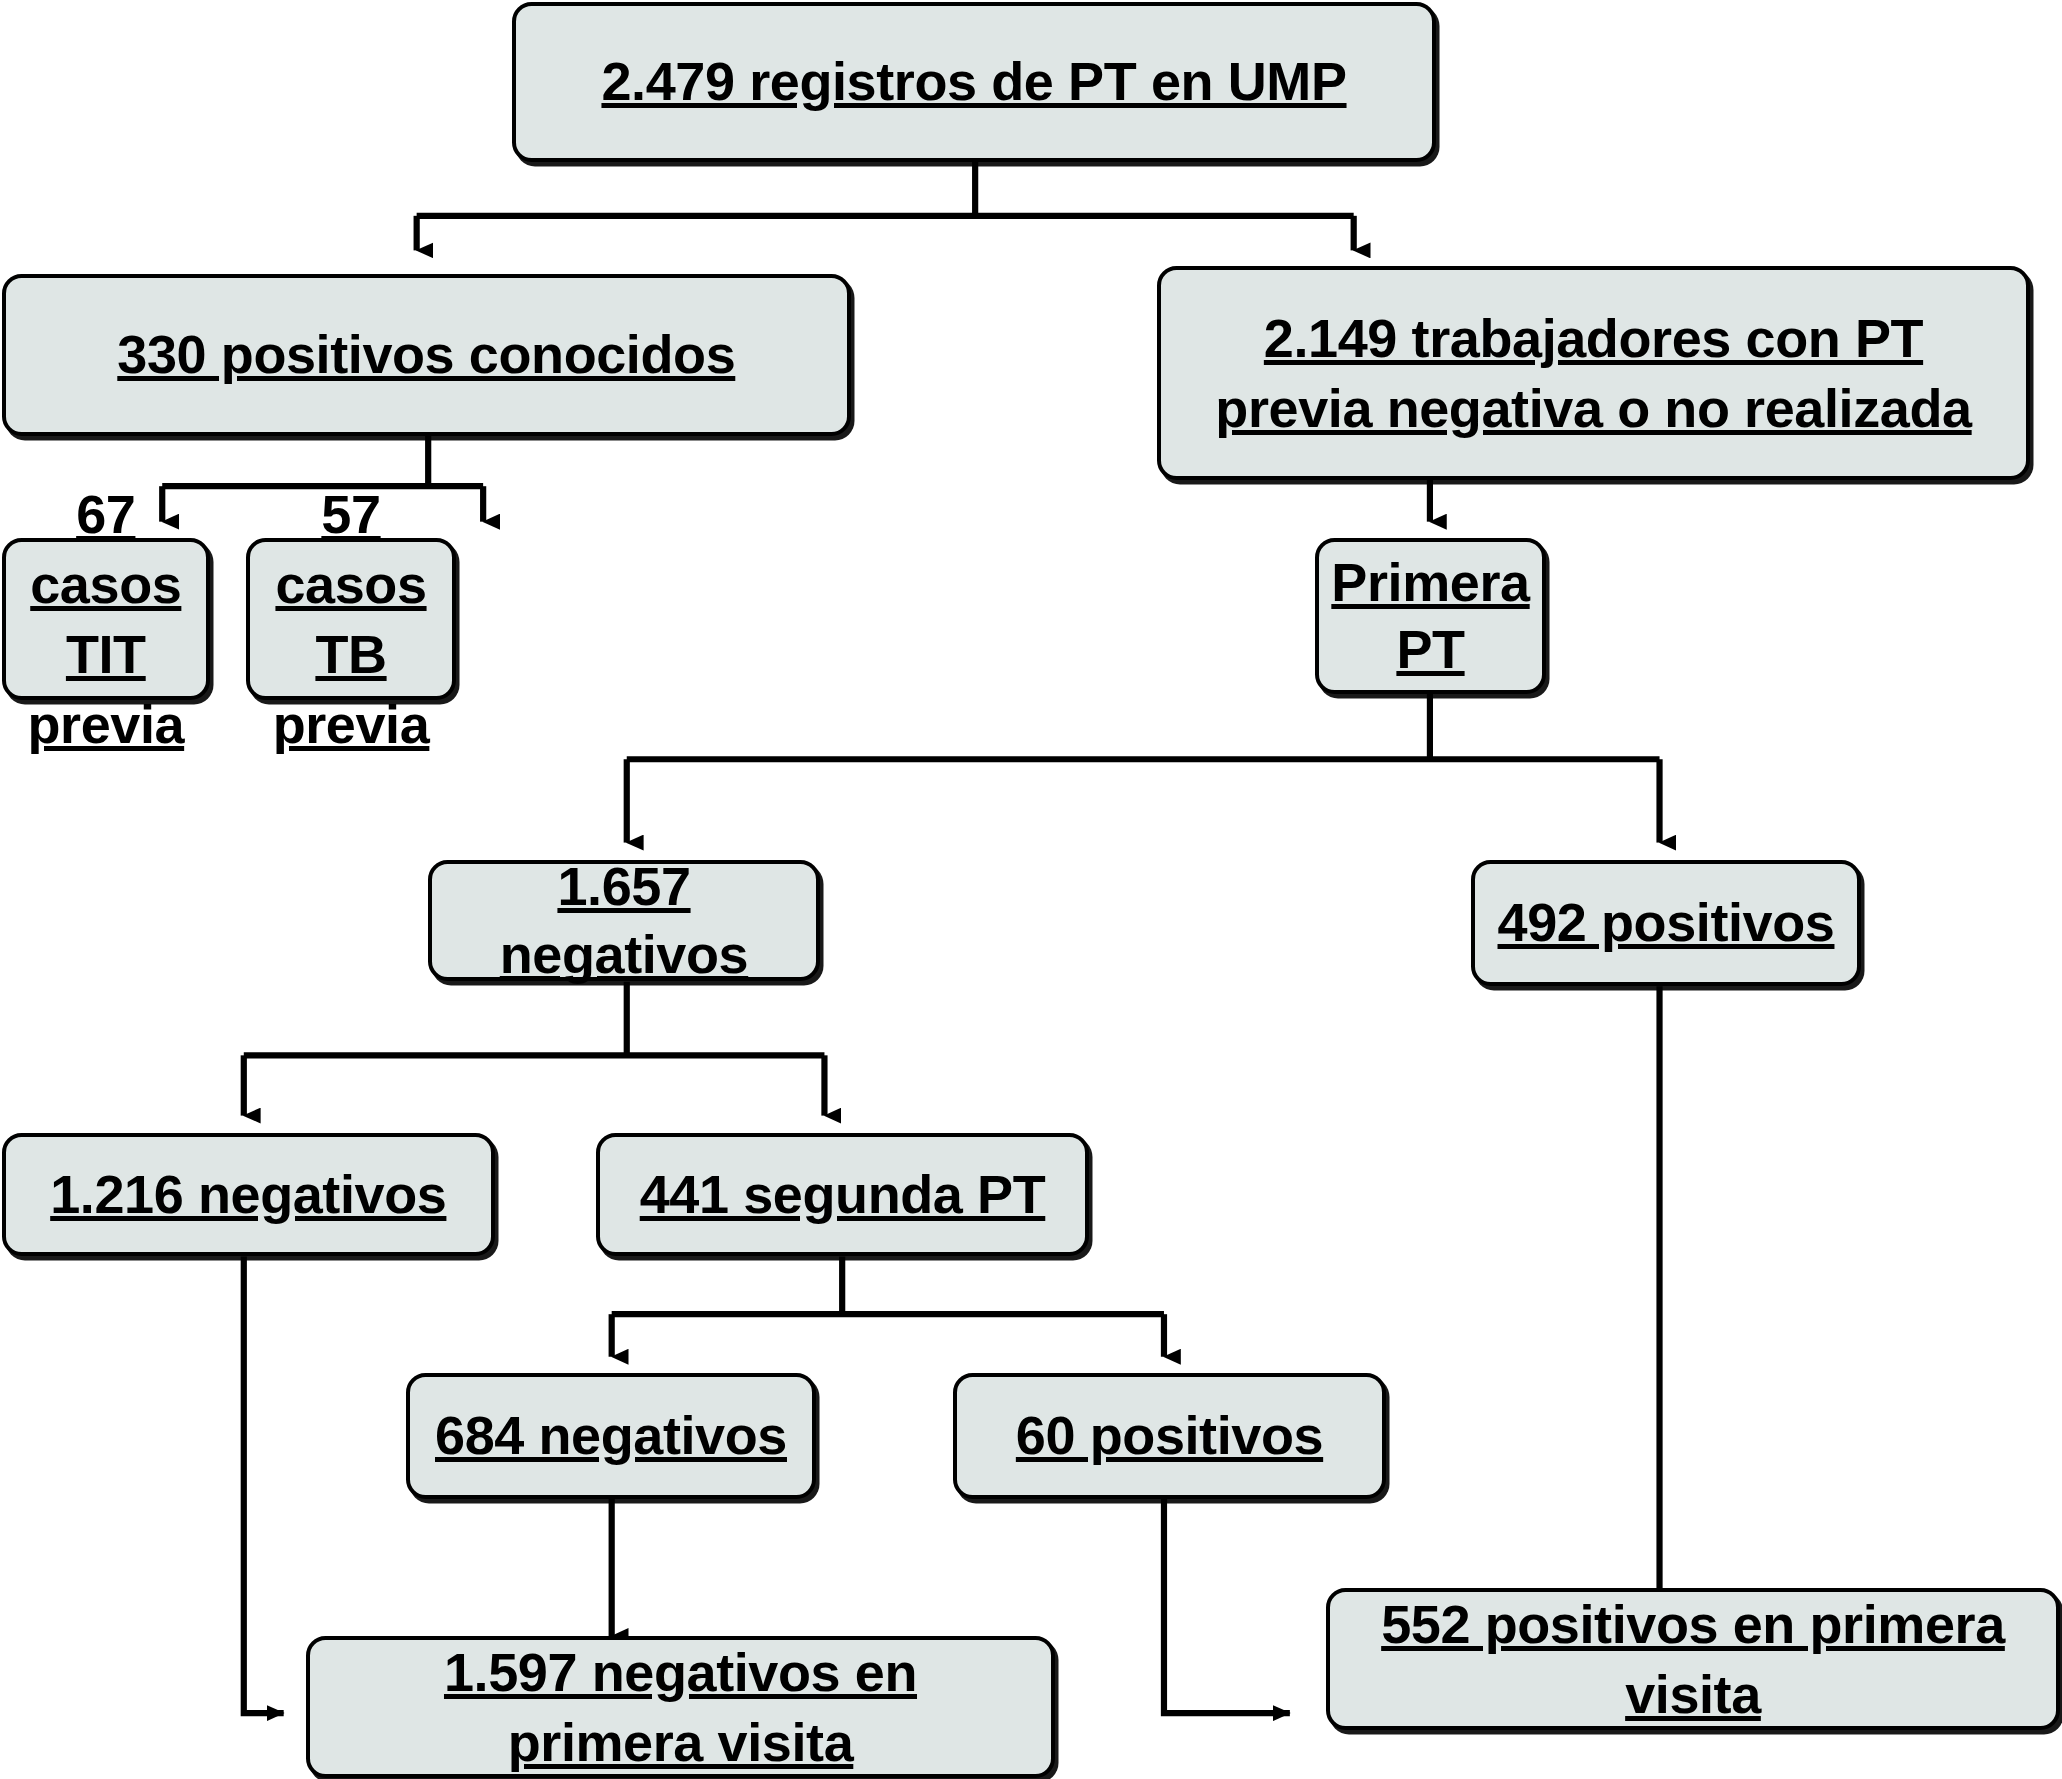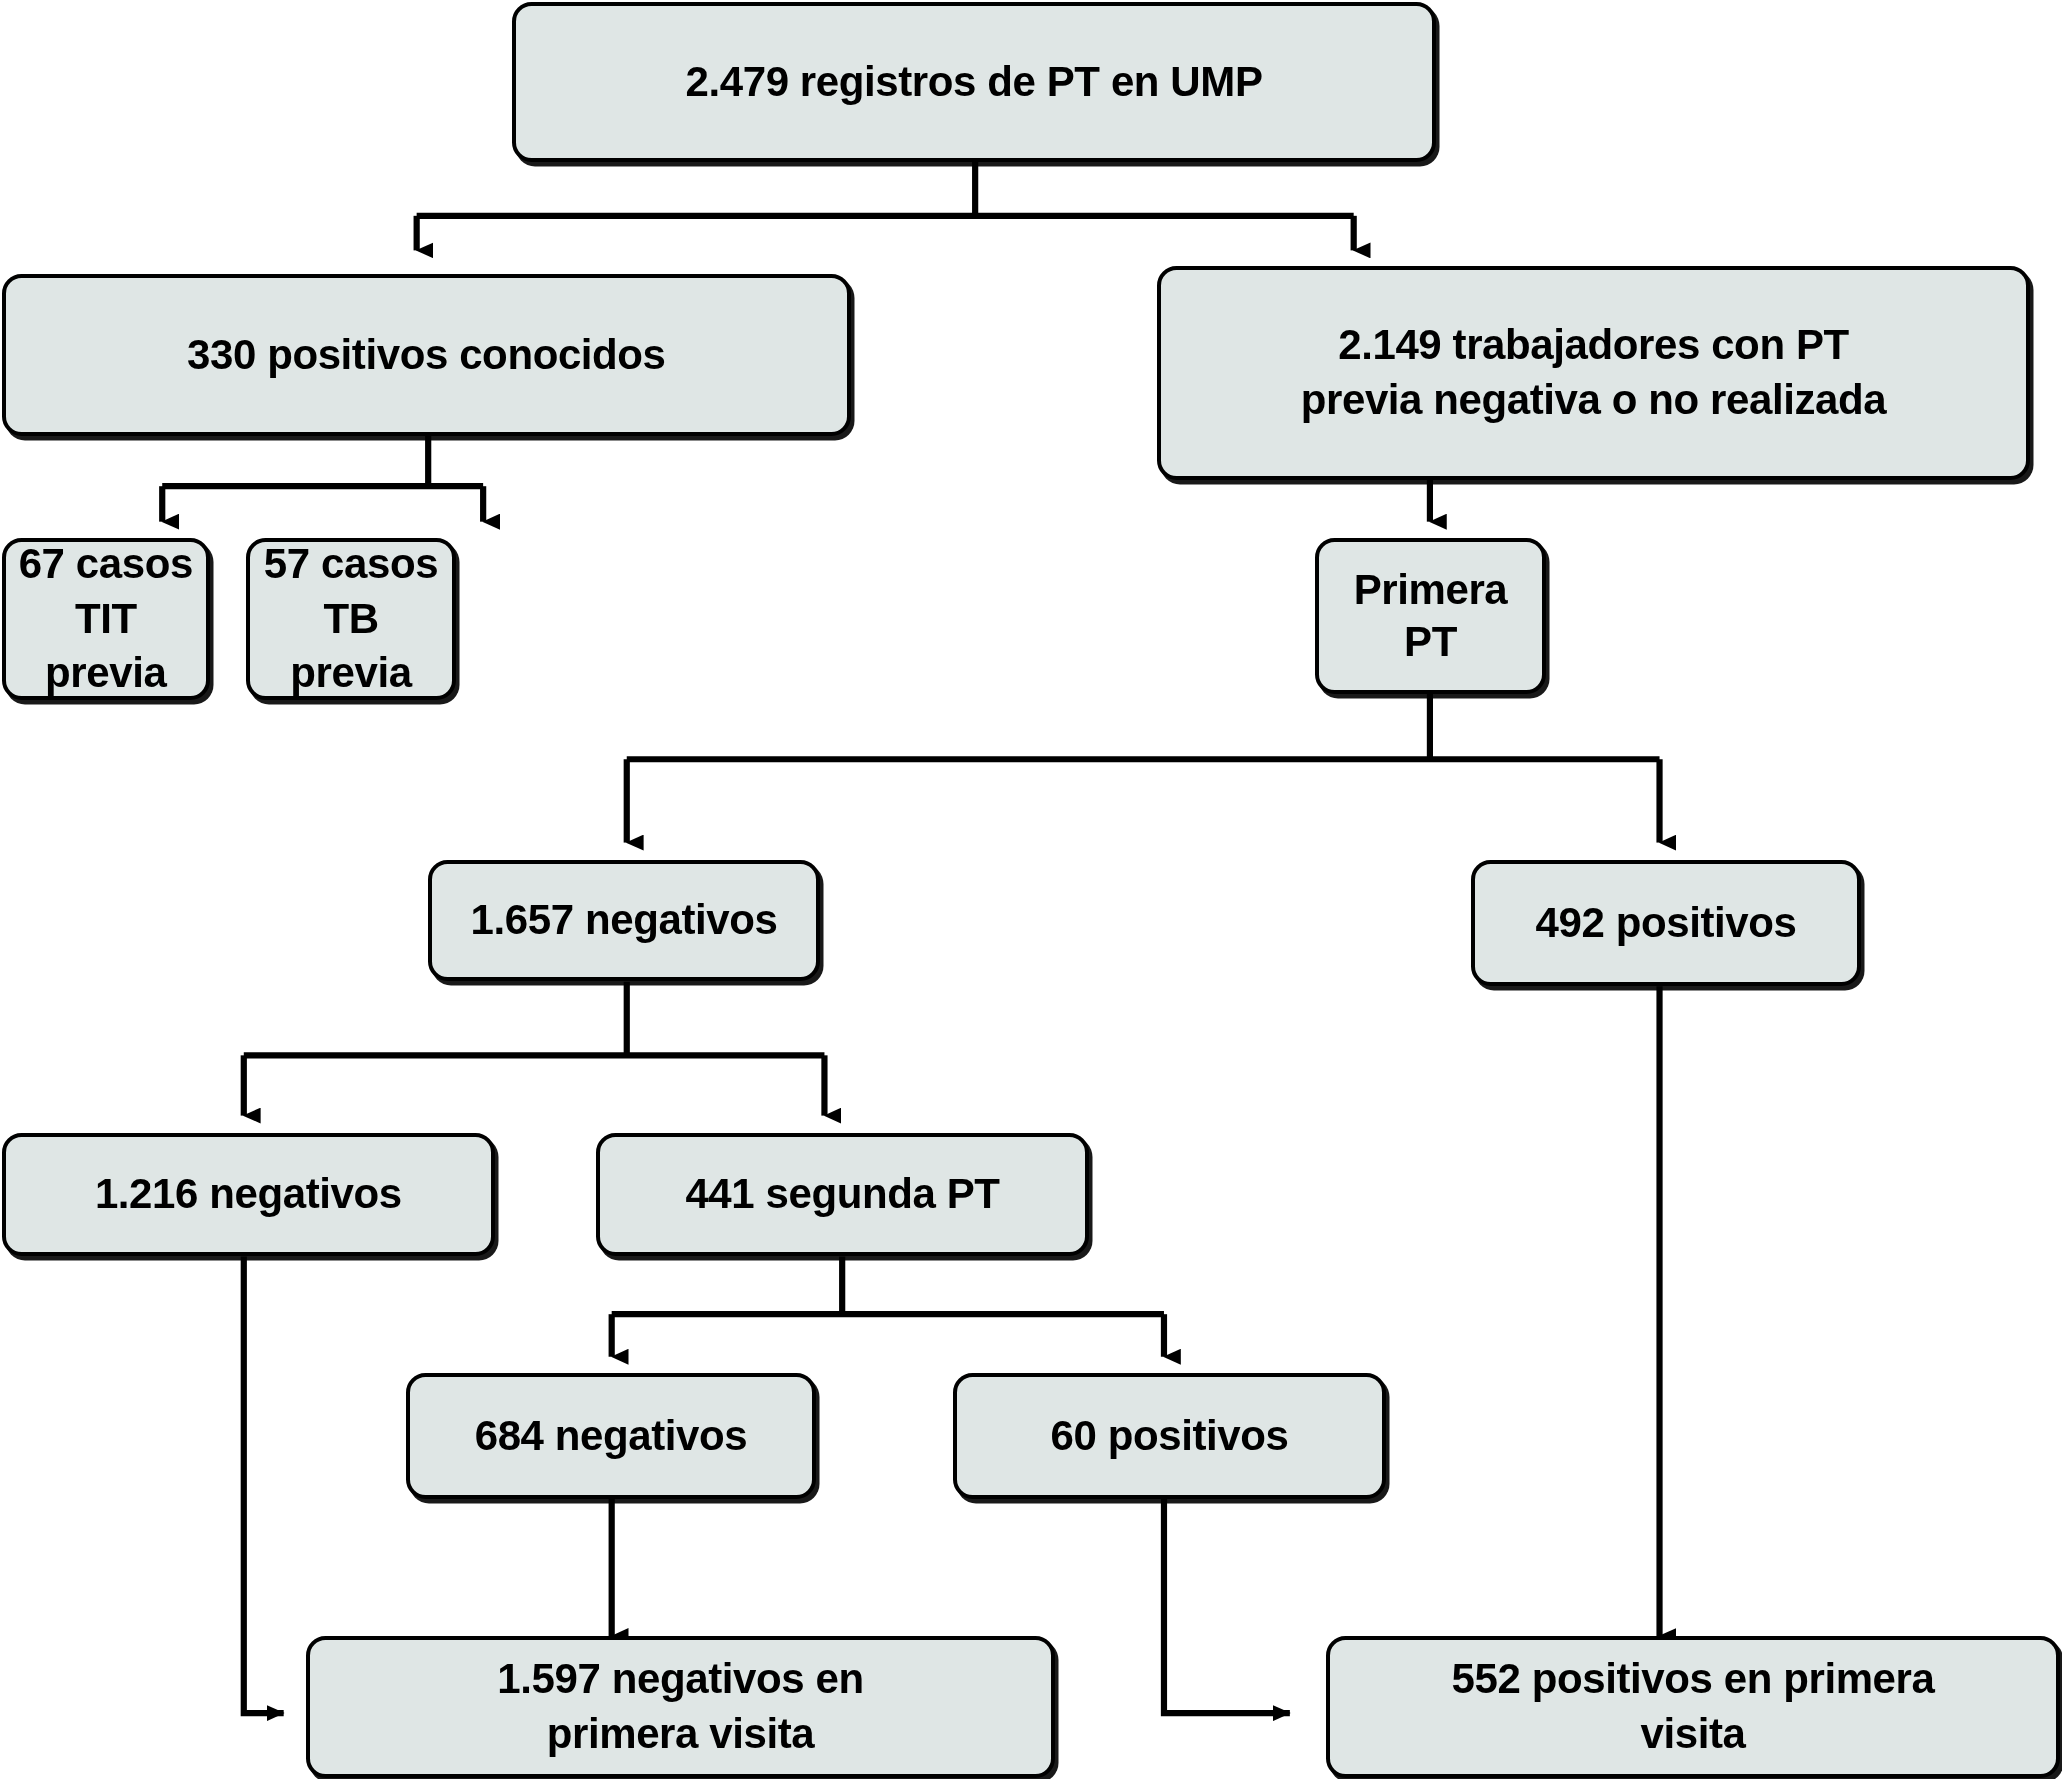--- a/index.html
+++ b/index.html
@@ -27,26 +27,27 @@
     box-sizing: border-box;
     background: #dfe6e5;
     border: 4.4px solid #000000;
     border-radius: 19.5px;
     display: flex;
     align-items: center;
     justify-content: center;
     text-align: center;
     color: #000000;
     font-weight: bold;
-    font-size: 42px;
+    font-size: 54px;
     line-height: 1.25;
     letter-spacing: -0.4px;
     padding: 3.5px 12.4px;
     white-space: pre-line;
     box-shadow: 3.5px 4.4px 0 0 rgba(0,0,0,0.9);
+    text-decoration: underline;
   }
   .node-box.two-line { line-height: 1.3; }
 </style>
 </head>
 <body>
 
 <div id="page">
 
   <svg id="flow-svg" viewBox="0 0 2326 2007">
     <defs>
@@ -120,17 +121,17 @@
 
   <div class="node-box" style="left:596px; top:1133px; width:493px; height:123px;">441 segunda PT</div>
 
   <div class="node-box" style="left:406px; top:1373px; width:410px; height:126px;">684 negativos</div>
 
   <div class="node-box" style="left:953px; top:1373px; width:433px; height:126px;">60 positivos</div>
 
   <div class="node-box two-line" style="left:306px; top:1636px; width:749px; height:142px;">1.597 negativos en
 primera visita</div>
 
-  <div class="node-box two-line" style="left:1326px; top:1636px; width:734px; height:142px;">552 positivos en primera
+  <div class="node-box two-line" style="left:1326px; top:1588px; width:734px; height:142px;">552 positivos en primera
 visita</div>
 
 </div>
 
 
 </body></html>

